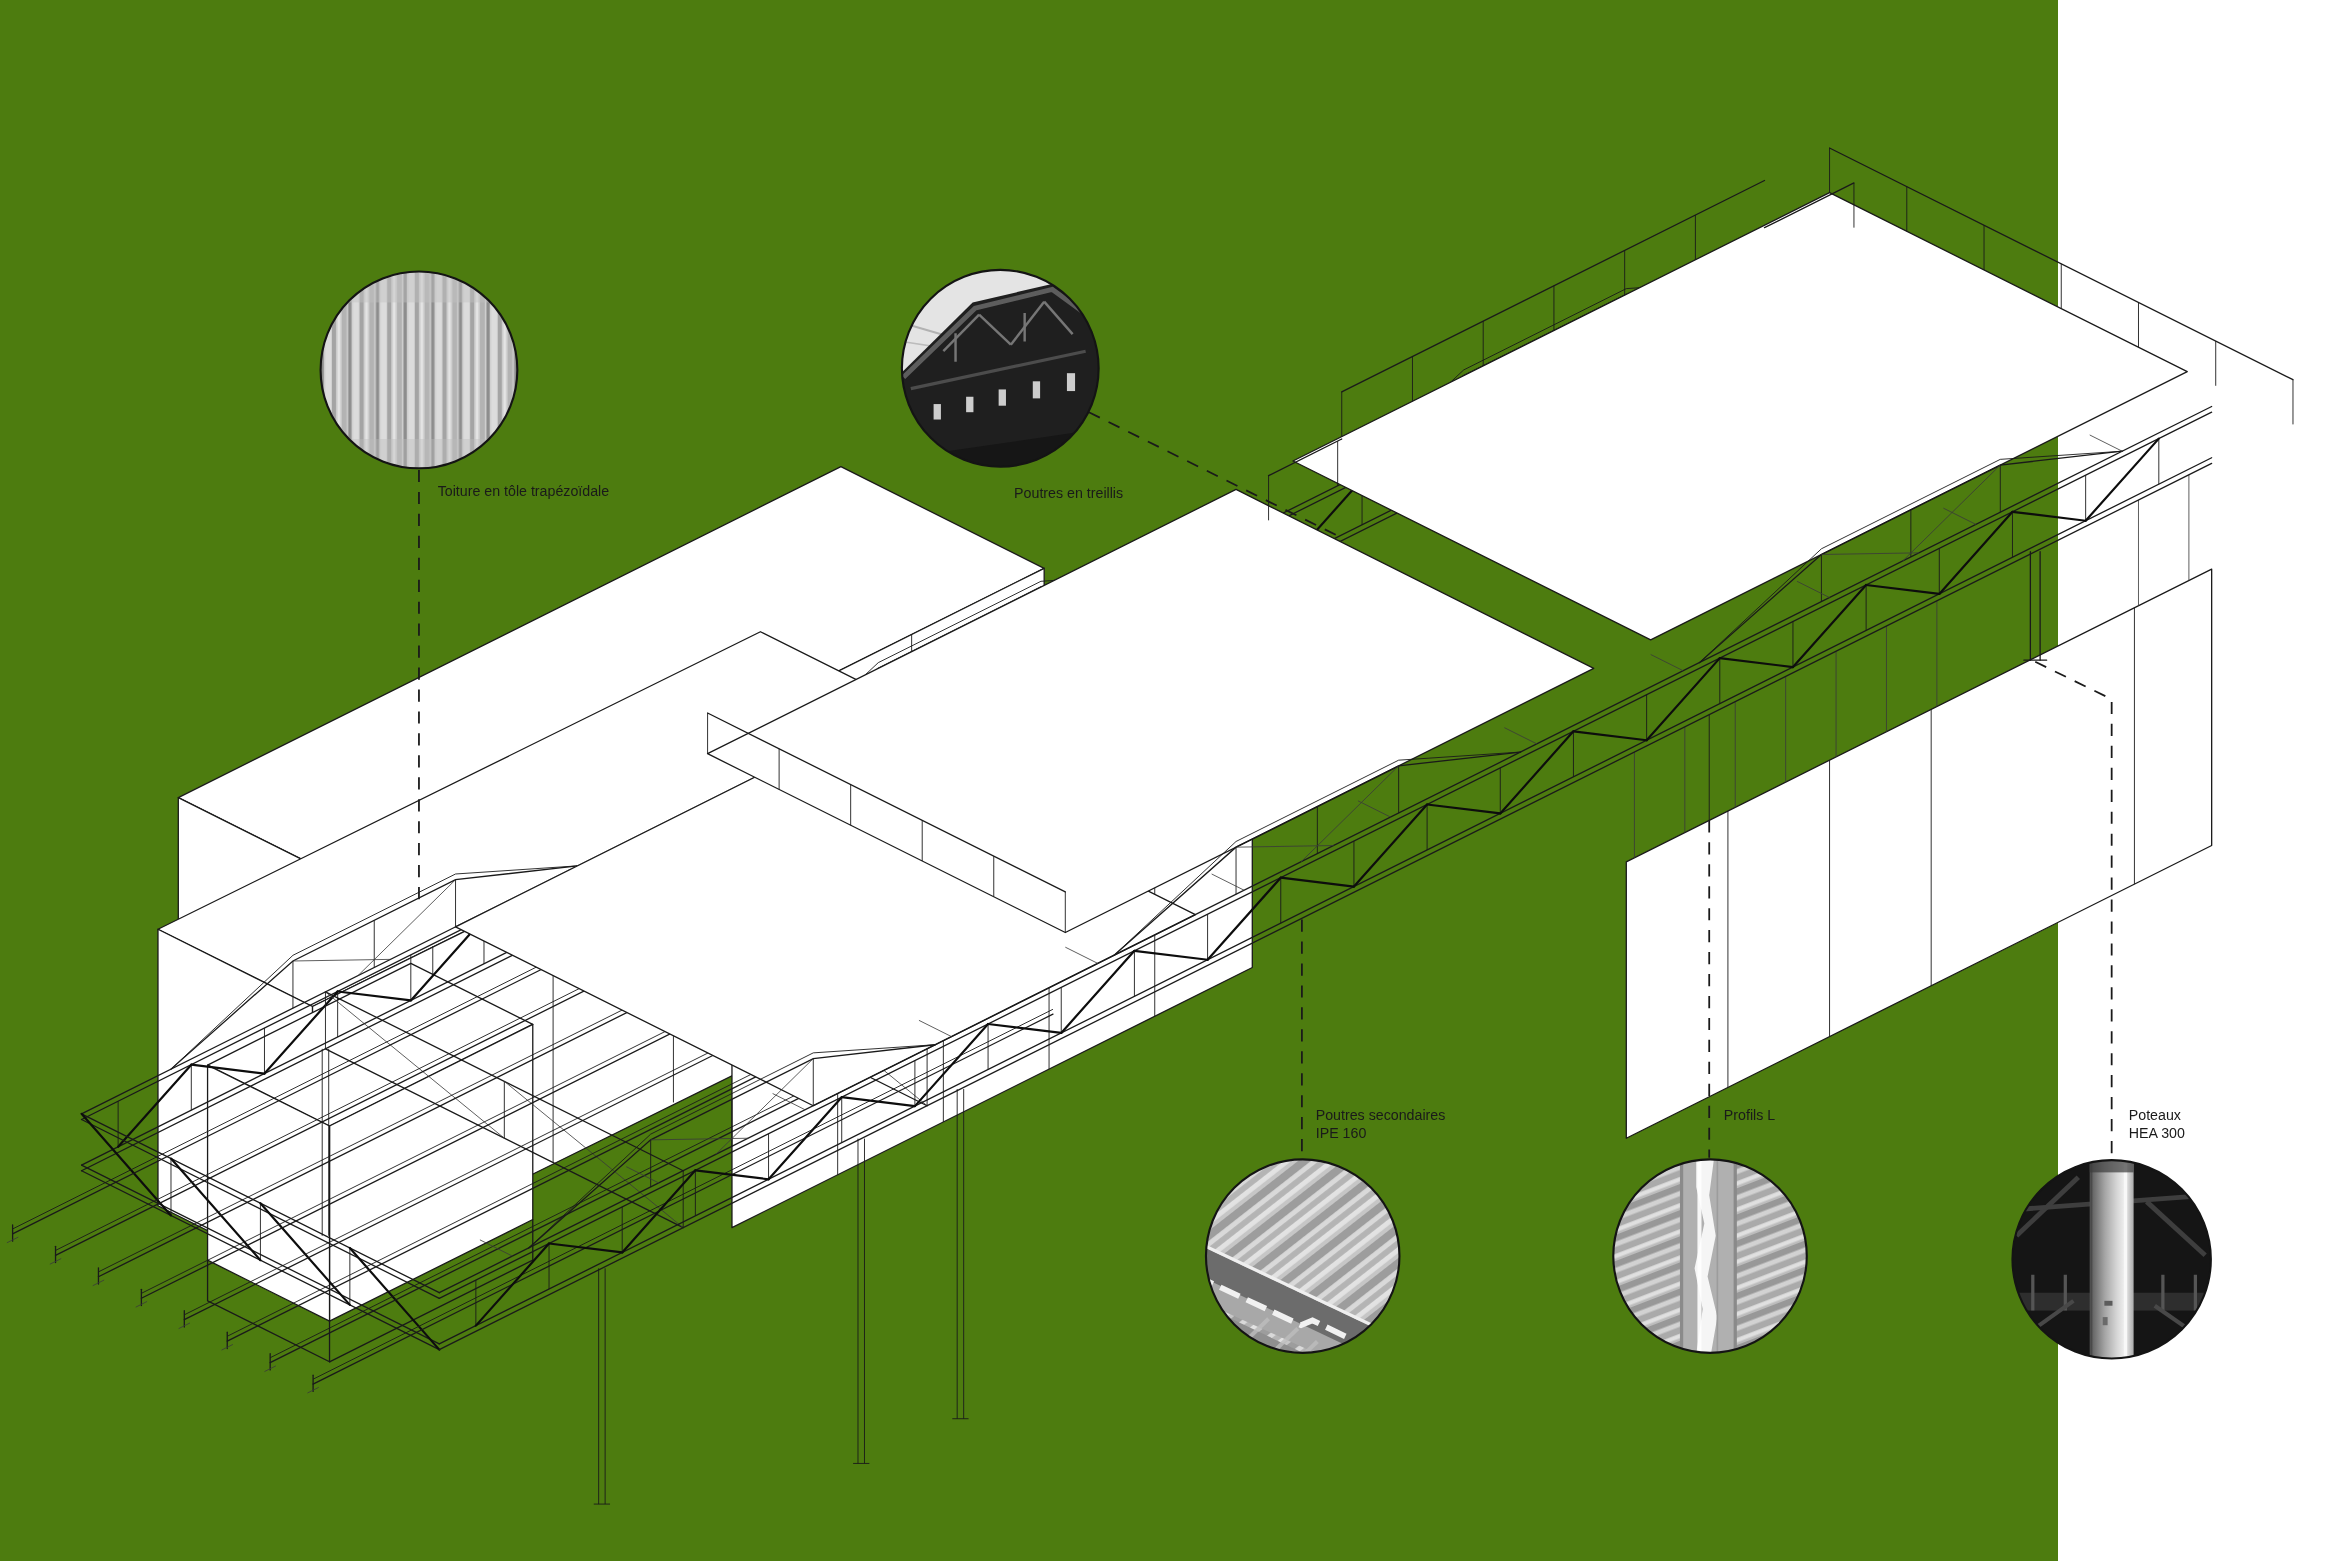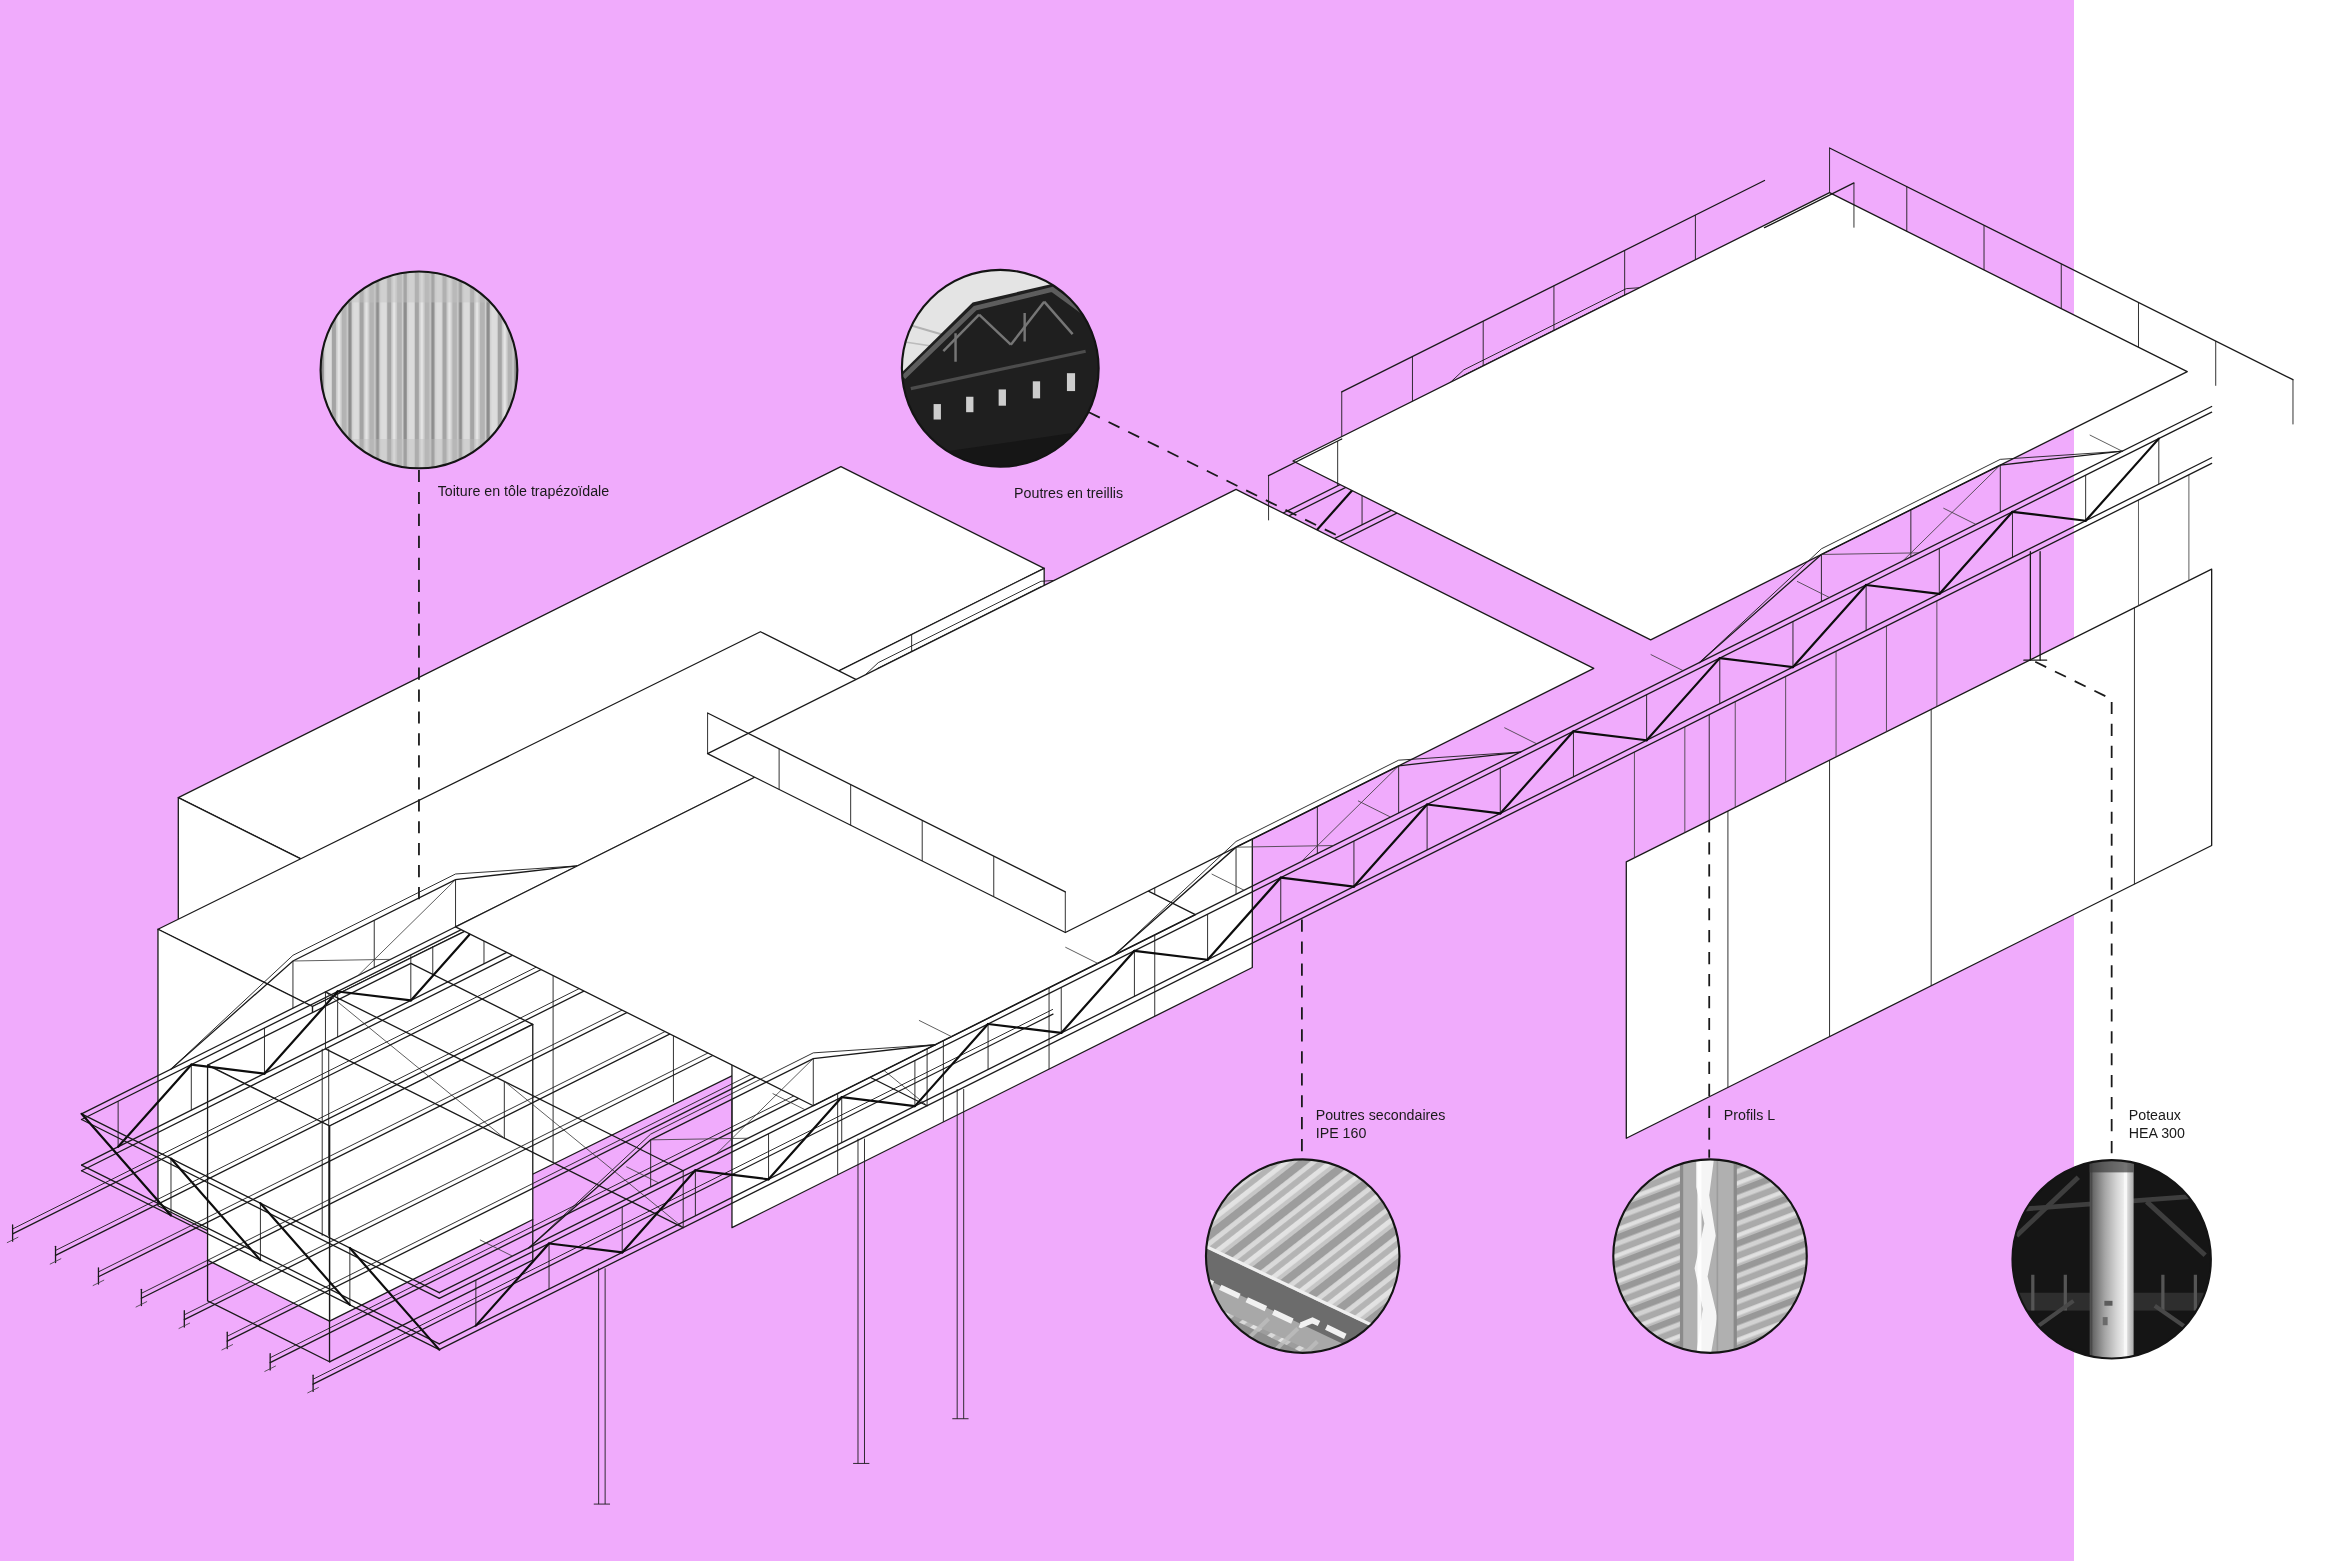--- a/index.html
+++ b/index.html
@@ -1,16 +1,16 @@
 <!DOCTYPE html>
 <html style="font-size:13px"><head>
 <meta charset="utf-8">
 <style>
   html,body{margin:0;padding:0;background:#ffffff;width:2342px;height:1561px;overflow:hidden;}
-  #stage{position:relative;width:2058px;height:1561px;background:#f0abfc;padding-left:16px;}
+  #stage{position:relative;width:2058px;height:1561px;background:#4d7c0f;}
   svg{position:absolute;left:0;top:0;}
   .ln{stroke:#1a1a1a;stroke-width:1.6;fill:none;stroke-linecap:round;}
   .ln2{stroke:#1a1a1a;stroke-width:1.1;fill:none;}
   .thin{stroke:#3a3a3a;stroke-width:1;fill:none;}
   .bold{stroke:#0d0d0d;stroke-width:2.7;fill:none;stroke-linecap:round;}
   .face{fill:#ffffff;stroke:#1a1a1a;stroke-width:1.6;stroke-linejoin:round;}
   .dash{stroke:#1a1a1a;stroke-width:2.2;fill:none;stroke-dasharray:15 12;}
   .circ{fill:none;stroke:#141414;stroke-width:2.6;}
   .lbl{font-family:"Liberation Sans","DejaVu Sans",sans-serif;font-size:17.5px;fill:#1a1a1a;}
 </style>

